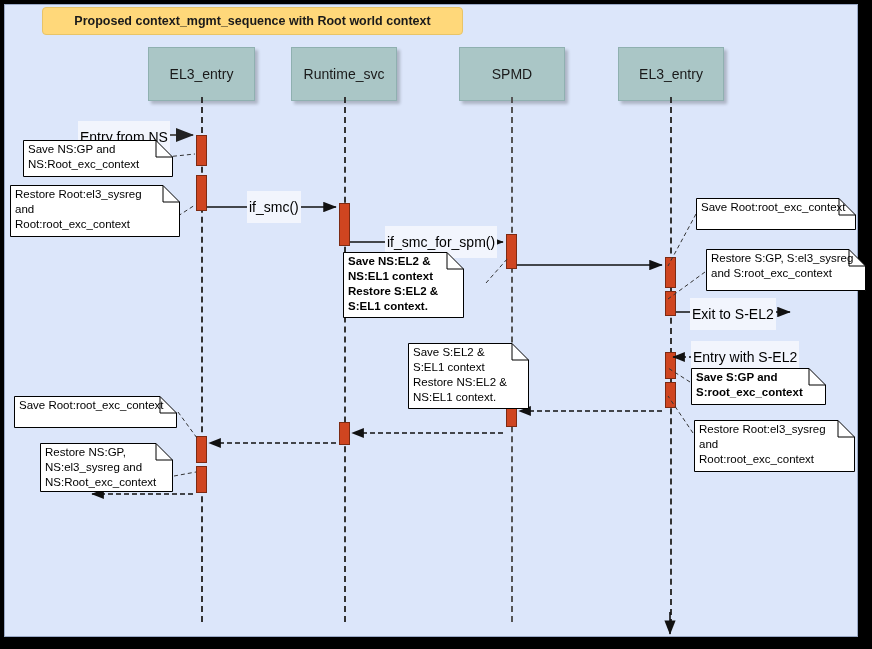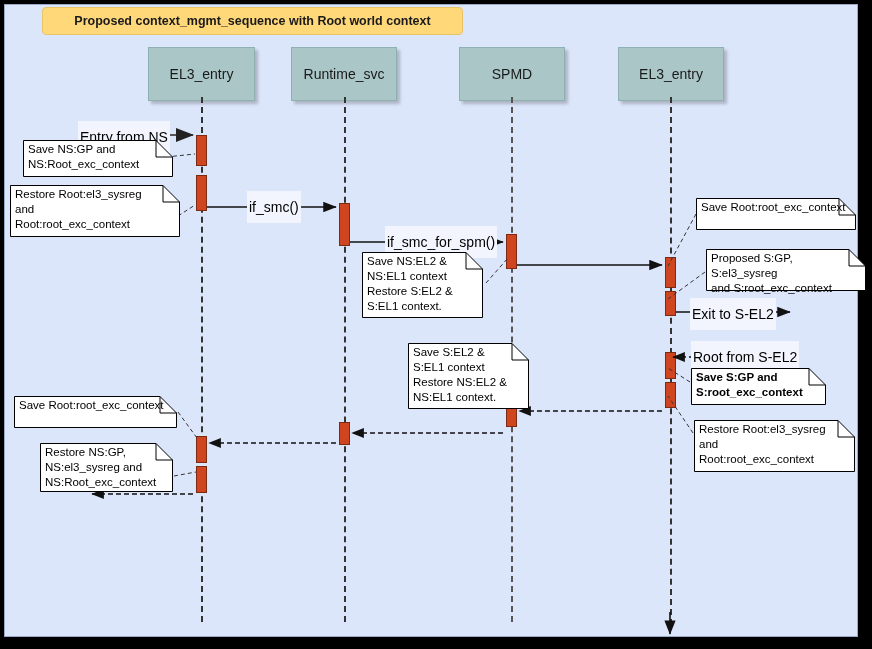--- a/index.html
+++ b/index.html
@@ -120,42 +120,42 @@
     <line x1="690" y1="382" x2="668" y2="368" stroke="#333" stroke-width="1" stroke-dasharray="4,3"></line>
     <line x1="693" y1="433" x2="668" y2="396" stroke="#333" stroke-width="1" stroke-dasharray="4,3"></line>
     <line x1="178" y1="412" x2="197" y2="438" stroke="#333" stroke-width="1" stroke-dasharray="4,3"></line>
     <line x1="174" y1="476" x2="196" y2="472" stroke="#333" stroke-width="1" stroke-dasharray="4,3"></line>
   </svg>
 
   <div class="msg-label" style="left:78px;top:121px;">Entry from NS</div>
   <div class="msg-label" style="left:247px;top:191px;">if_smc()</div>
   <div class="msg-label" style="left:385px;top:226px;">if_smc_for_spm()</div>
   <div class="msg-label" style="left:690px;top:298px;">Exit to S-EL2</div>
-  <div class="msg-label" style="left:691px;top:341px;">Root from S-EL2</div>
+  <div class="msg-label" style="left:691px;top:341px;">Entry with S-EL2</div>
 
   <div class="noteshape" style="left:17px;top:140px;width:150px;height:37px;margin-left:6px;">
     <svg width="150" height="37" viewBox="0 0 150 37" preserveAspectRatio="none">
       <path d="M0.5 0.5 H133 L149.5 17 V36.5 H0.5 Z" fill="#fff" stroke="#000"></path>
       <path d="M133 0.5 V17 H149.5" fill="none" stroke="#000"></path>
     </svg>
     <div class="txt">Save NS:GP and
 NS:Root_exc_context</div>
   </div>
 
   <div class="noteshape" style="left:10px;top:185px;width:170px;height:52px;">
     <svg width="170" height="52" viewBox="0 0 170 52" preserveAspectRatio="none">
       <path d="M0.5 0.5 H153 L169.5 17 V51.5 H0.5 Z" fill="#fff" stroke="#000"></path>
       <path d="M153 0.5 V17 H169.5" fill="none" stroke="#000"></path>
     </svg>
     <div class="txt">Restore Root:el3_sysreg
 and
 Root:root_exc_context</div>
   </div>
 
-  <div class="noteshape" style="left:362px;top:252px;width:101px;height:66px;">
+  <div class="noteshape" style="left:343px;top:252px;width:101px;height:66px;font-weight:bold;">
     <svg width="121" height="66" viewBox="0 0 121 66" preserveAspectRatio="none">
       <path d="M0.5 0.5 H104 L120.5 17 V65.5 H0.5 Z" fill="#fff" stroke="#000"></path>
       <path d="M104 0.5 V17 H120.5" fill="none" stroke="#000"></path>
     </svg>
     <div class="txt">Save NS:EL2 &amp;
 NS:EL1 context
 Restore S:EL2 &amp;
 S:EL1 context.</div>
   </div>
 
@@ -165,21 +165,21 @@
       <path d="M143 0.5 V17 H159.5" fill="none" stroke="#000"></path>
     </svg>
     <div class="txt">Save Root:root_exc_context</div>
   </div>
 
   <div class="noteshape" style="left:706px;top:249px;width:160px;height:42px;">
     <svg width="160" height="42" viewBox="0 0 160 42" preserveAspectRatio="none">
       <path d="M0.5 0.5 H143 L159.5 17 V41.5 H0.5 Z" fill="#fff" stroke="#000"></path>
       <path d="M143 0.5 V17 H159.5" fill="none" stroke="#000"></path>
     </svg>
-    <div class="txt">Proposed S:GP, S:el3_sysreg
+    <div class="txt">Restore S:GP, S:el3_sysreg
 and S:root_exc_context</div>
   </div>
 
   <div class="noteshape" style="left:364px;top:343px;width:121px;height:66px;margin-left:44px;">
     <svg width="121" height="66" viewBox="0 0 121 66" preserveAspectRatio="none">
       <path d="M0.5 0.5 H104 L120.5 17 V65.5 H0.5 Z" fill="#fff" stroke="#000"></path>
       <path d="M104 0.5 V17 H120.5" fill="none" stroke="#000"></path>
     </svg>
     <div class="txt">Save S:EL2 &amp;
 S:EL1 context

